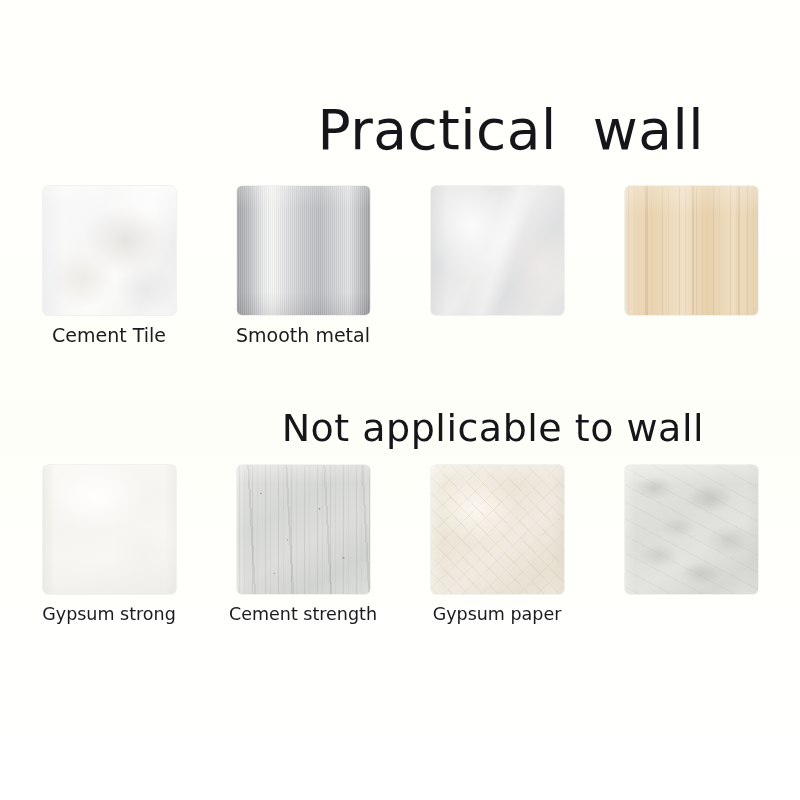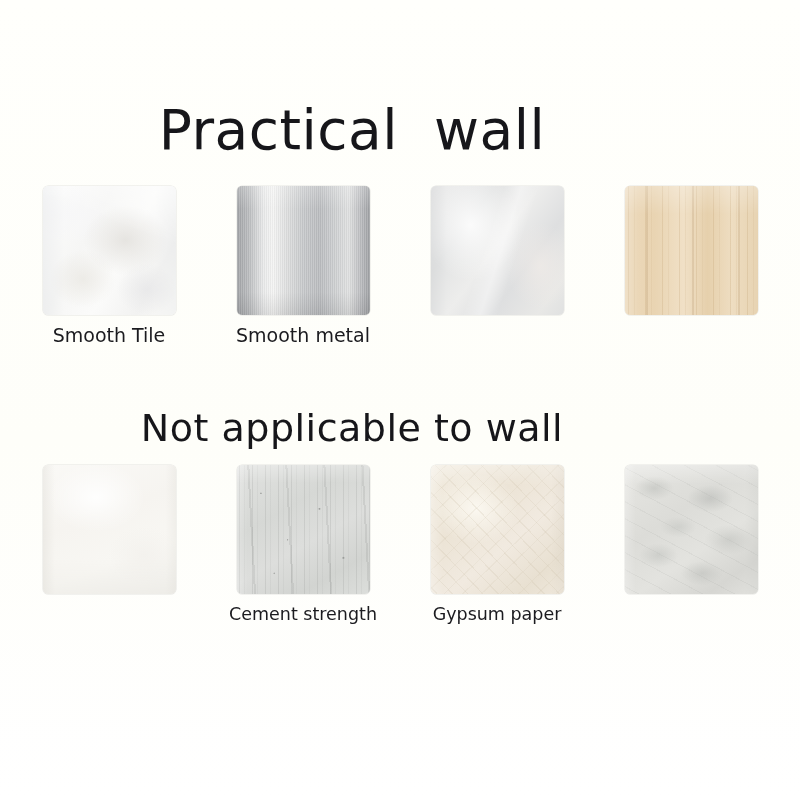--- a/index.html
+++ b/index.html
@@ -22,21 +22,21 @@
     width: 800px;
     height: 800px;
     background: linear-gradient(180deg, #fffffc 0%, #fefef9 55%, #ffffff 100%);
   }
 
   
   .heading {
     position: absolute;
     left: 0;
     width: 704px;
-    text-align: center;
+    text-align: right;
     color: #16161a;
     font-weight: 400;
     letter-spacing: 0.5px;
     white-space: pre;
   }
   .heading-practical {
     top: 98px;
     font-size: 55px;
     line-height: 64px;
   }
@@ -252,21 +252,21 @@
 <body>
 
 <div class="poster">
 
   <div class="heading heading-practical">Practical  wall</div>
 
   <div class="row row-practical">
 
     <div class="cell">
       <div class="swatch tex-gloss-tile"></div>
-      <div class="label">Smooth Tile</div>
+      <div class="label">Cement Tile</div>
     </div>
 
     <div class="cell">
       <div class="swatch tex-smooth-metal"></div>
       <div class="label">Smooth metal</div>
     </div>
 
     <div class="cell">
       <div class="swatch tex-smooth-glass"></div>
     </div>
@@ -276,20 +276,21 @@
     </div>
 
   </div>
 
   <div class="heading heading-notapplicable">Not applicable to wall</div>
 
   <div class="row row-notapplicable">
 
     <div class="cell">
       <div class="swatch tex-gypsum"></div>
+      <div class="label label-small">Gypsum strong</div>
     </div>
 
     <div class="cell">
       <div class="swatch tex-cement"></div>
       <div class="label label-small">Cement strength</div>
     </div>
 
     <div class="cell">
       <div class="swatch tex-paper"></div>
       <div class="label label-small">Gypsum paper</div>

